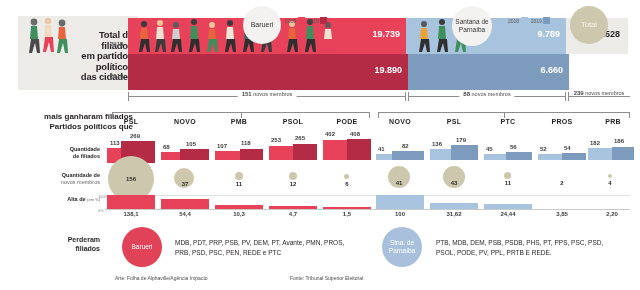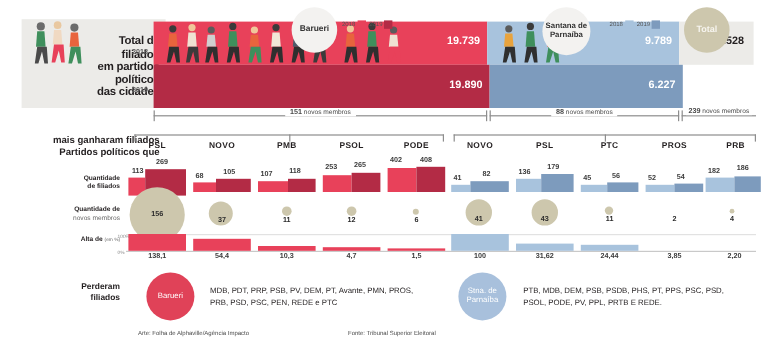--- a/index.html
+++ b/index.html
@@ -26,21 +26,21 @@
   .bar-row.r1{top:0;}
   .bar-row.r2{top:36px;}
   .seg{position:absolute;top:0;height:36px;box-sizing:border-box;}
   .seg .val{
     position:absolute;right:6px;top:11px;font-size:9px;font-weight:bold;color:#ffffff;
   }
   .seg.total .val{color:#231f20;right:8px;}
 
   .bubble{
     position:absolute;border-radius:50%;display:flex;align-items:center;justify-content:center;
-    text-align:center;line-height:8.5px;font-weight:bold;
+    text-align:center;line-height:8.5px;
   }
   .bub-barueri{left:243px;top:6px;width:38px;height:38px;background:#f3f2f0;font-size:7px;color:#333;}
   .bub-santana{left:452px;top:6px;width:40px;height:40px;background:#f3f2f0;font-size:6.5px;color:#333;}
   .bub-total{left:570px;top:6px;width:38px;height:38px;background:#cdc7ad;font-size:7.5px;color:#f6f4ee;}
 
   .legend{position:absolute;display:flex;align-items:center;gap:3px;font-size:5px;color:#555;}
   .legend .lg{display:flex;align-items:center;gap:1.5px;}
   .sw{display:inline-block;width:7px;height:7px;}
   .lg-red{left:285px;top:17px;}
   .lg-blue{left:508px;top:17px;}
@@ -158,21 +158,21 @@
         <div class="seg total" style="left:438px;width:62px;background:#ecebe8;">
           <span class="val">29.528</span>
         </div>
       </div>
 
       <div class="bar-row r2">
         <div class="seg" style="left:0;width:280px;background:#b32b45;">
           <span class="val">19.890</span>
         </div>
         <div class="seg" style="left:280px;width:161px;background:#7d9bbd;">
-          <span class="val">6.227</span>
+          <span class="val">6.660</span>
         </div>
       </div>
 
       <svg class="walkers" style="left:6px;width:240px;" viewBox="0 0 240 36">
         <g>
           <circle cx="10" cy="6" r="3" fill="#3b3b3b"></circle>
             <path d="M7 10h6l1 11H6z" fill="#e8643d"></path>
           <path d="M7 21l-2 13h3l3-9 2 9h3l-1-13z" fill="#2f2f2f"></path>
         </g>
         <g>

